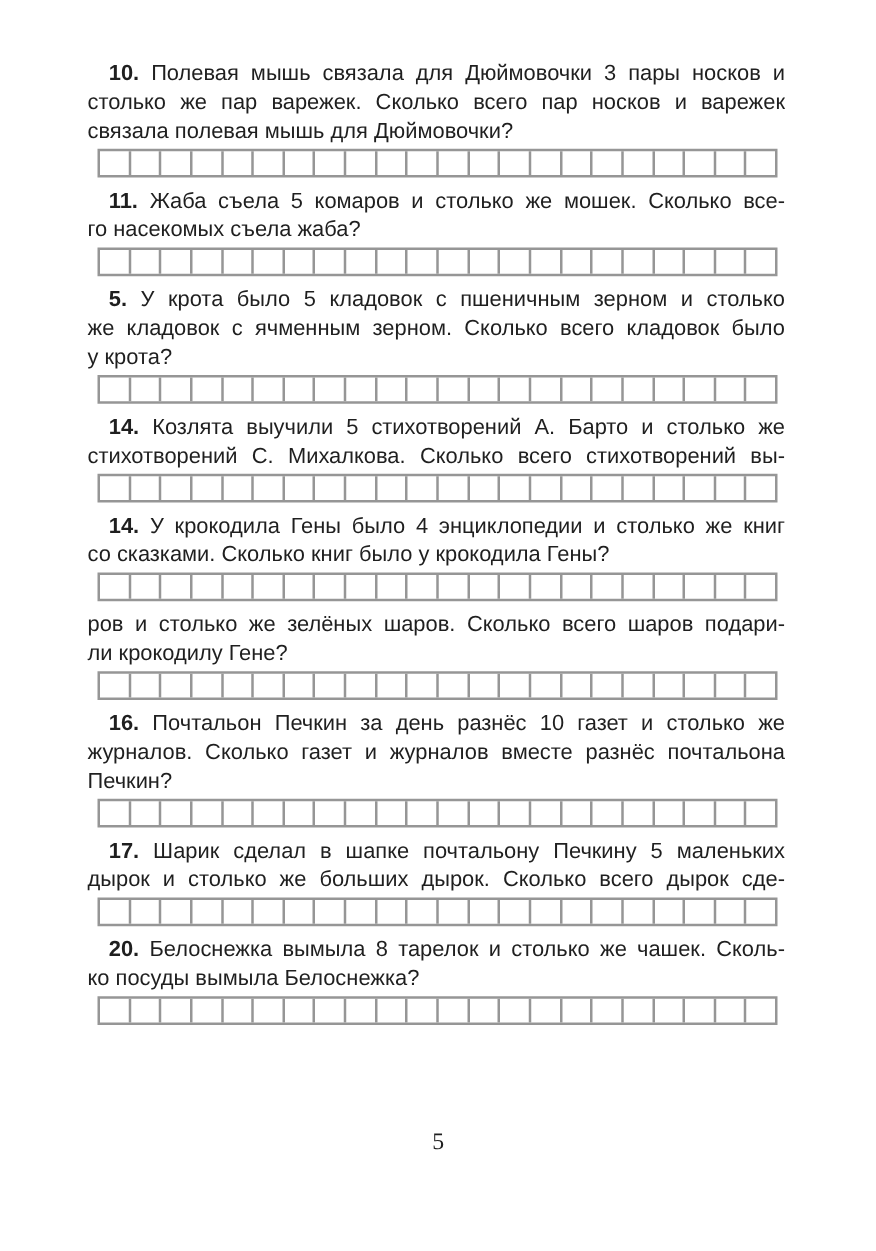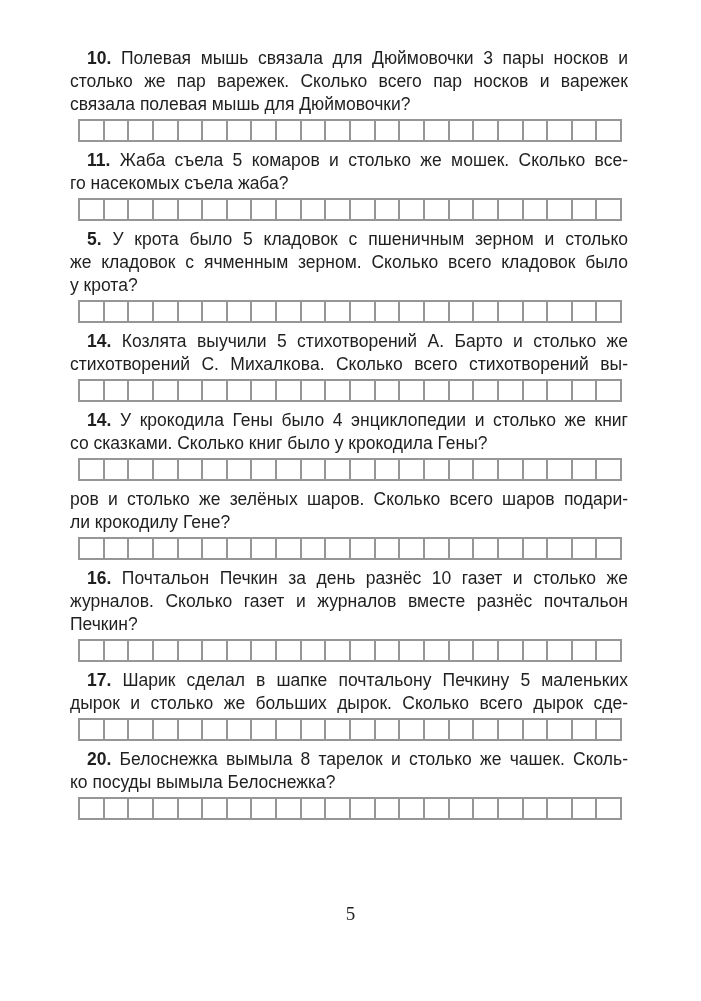--- a/index.html
+++ b/index.html
@@ -239,21 +239,21 @@
           <div class="cell"></div>
           <div class="cell"></div>
           <div class="cell"></div>
           <div class="cell"></div>
         </div>
   </section>
 
   <section class="problem">
     <div class="text">
           <div class="line first"><b class="num">16.</b> Почтальон Печкин за день разнёс 10 газет и столько же</div>
-          <div class="line">журналов. Сколько газет и журналов вместе разнёс почтальон</div>
+          <div class="line">журналов. Сколько газет и журналов вместе разнёс почтальона</div>
           <div class="line last">Печкин?</div>
         </div>
     <div class="grid">
           <div class="cell"></div>
           <div class="cell"></div>
           <div class="cell"></div>
           <div class="cell"></div>
           <div class="cell"></div>
           <div class="cell"></div>
           <div class="cell"></div>

